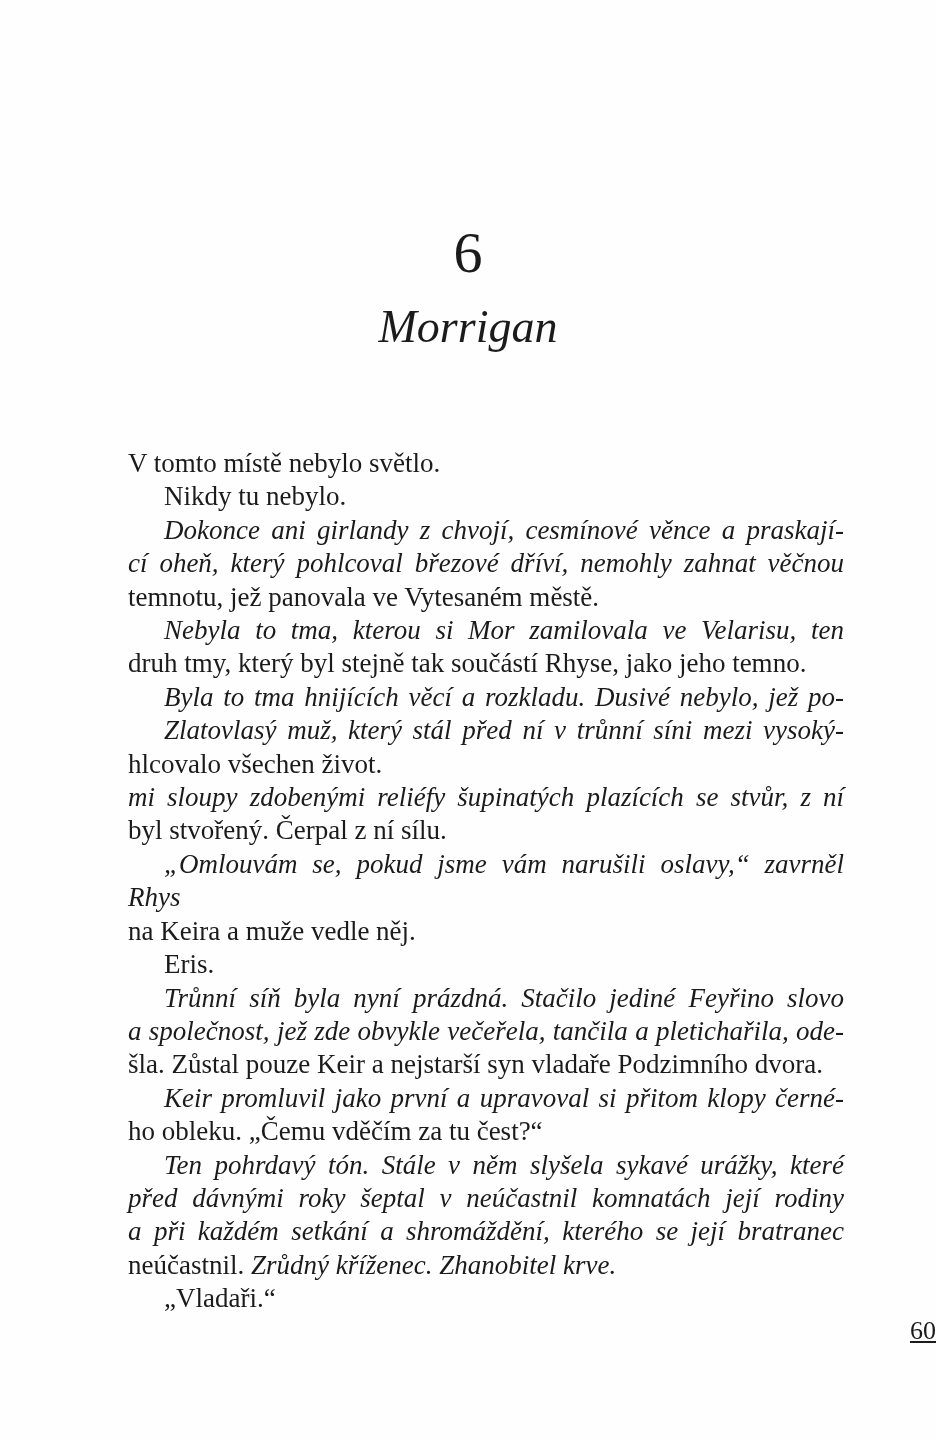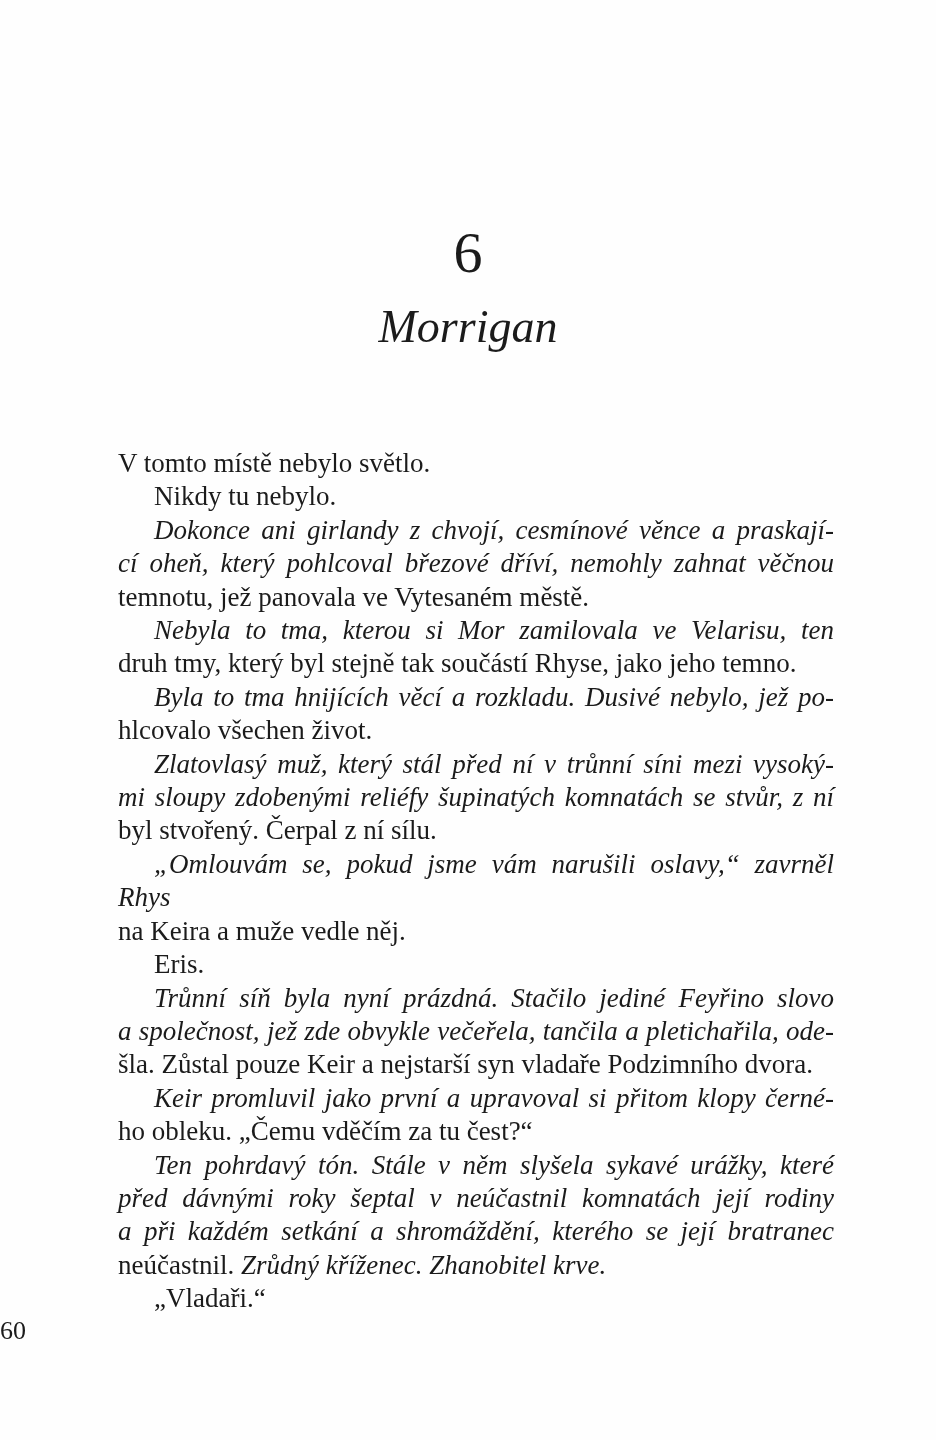--- a/index.html
+++ b/index.html
@@ -32,21 +32,21 @@
     left: 0;
     width: 936px;
     text-align: center;
     font-size: 46px;
     line-height: 46px;
     font-style: italic;
   }
   .body-text {
     position: absolute;
     top: 447px;
-    left: 118px;
+    left: 128px;
     width: 716px;
     font-size: 27px;
     line-height: 33.4px;
   }
   .line {
     white-space: nowrap;
   }
   .line.jfy {
     white-space: normal;
     text-align: justify;
@@ -62,42 +62,43 @@
   }
   .it {
     font-style: italic;
     text-align: right;
   }
   .page-number {
     position: absolute;
     top: 1316px;
     left: 0;
     width: 936px;
-    text-align: left;
+    text-align: right;
     font-size: 26px;
+    text-decoration: underline;
   }
 </style>
 </head>
 <body>
 
 <div class="page">
   <div class="chapter-number">6</div>
   <div class="chapter-title">Morrigan</div>
   <div class="body-text">
       <div class="line"><span>V tomto místě nebylo světlo.</span></div>
       <div class="line indent"><span>Nikdy tu nebylo.</span></div>
       <div class="line indent jfy"><span>Dokonce ani girlandy z chvojí, cesmínové věnce a praskají-</span></div>
       <div class="line jfy"><span>cí oheň, který pohlcoval březové dříví, nemohly zahnat věčnou</span></div>
       <div class="line"><span>temnotu, jež panovala ve Vytesaném městě.</span></div>
       <div class="line indent jfy"><span>Nebyla to tma, kterou si Mor zamilovala ve Velarisu, ten</span></div>
       <div class="line"><span>druh tmy, který byl stejně tak součástí Rhyse, jako jeho temno.</span></div>
       <div class="line indent jfy"><span>Byla to tma hnijících věcí a rozkladu. Dusivé nebylo, jež po-</span></div>
+      <div class="line indent jfy"><span>Zlatovlasý muž, který stál před ní v trůnní síni mezi vysoký-</span></div>
       <div class="line"><span>hlcovalo všechen život.</span></div>
-      <div class="line indent jfy"><span>Zlatovlasý muž, který stál před ní v trůnní síni mezi vysoký-</span></div>
-      <div class="line jfy"><span>mi sloupy zdobenými reliéfy šupinatých komnatách se stvůr, z ní</span></div>
+      <div class="line jfy"><span>mi sloupy zdobenými reliéfy šupinatých plazících se stvůr, z ní</span></div>
       <div class="line"><span>byl stvořený. Čerpal z ní sílu.</span></div>
       <div class="line indent jfy"><span>„Omlouvám se, pokud jsme vám narušili oslavy,“ zavrněl Rhys</span></div>
       <div class="line"><span>na Keira a muže vedle něj.</span></div>
       <div class="line indent"><span>Eris.</span></div>
       <div class="line indent jfy"><span>Trůnní síň byla nyní prázdná. Stačilo jediné Feyřino slovo</span></div>
       <div class="line jfy"><span>a společnost, jež zde obvykle večeřela, tančila a pletichařila, ode-</span></div>
       <div class="line"><span>šla. Zůstal pouze Keir a nejstarší syn vladaře Podzimního dvora.</span></div>
       <div class="line indent jfy"><span>Keir promluvil jako první a upravoval si přitom klopy černé-</span></div>
       <div class="line"><span>ho obleku. „Čemu vděčím za tu čest?“</span></div>
       <div class="line indent jfy"><span>Ten pohrdavý tón. Stále v něm slyšela sykavé urážky, které</span></div>

